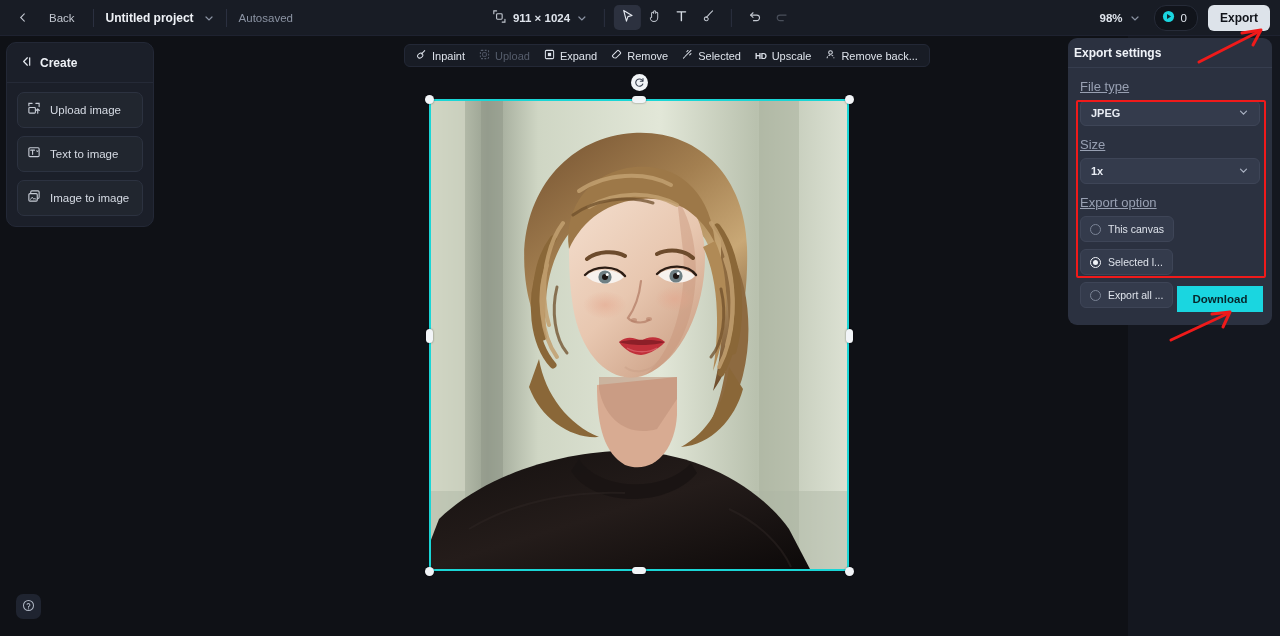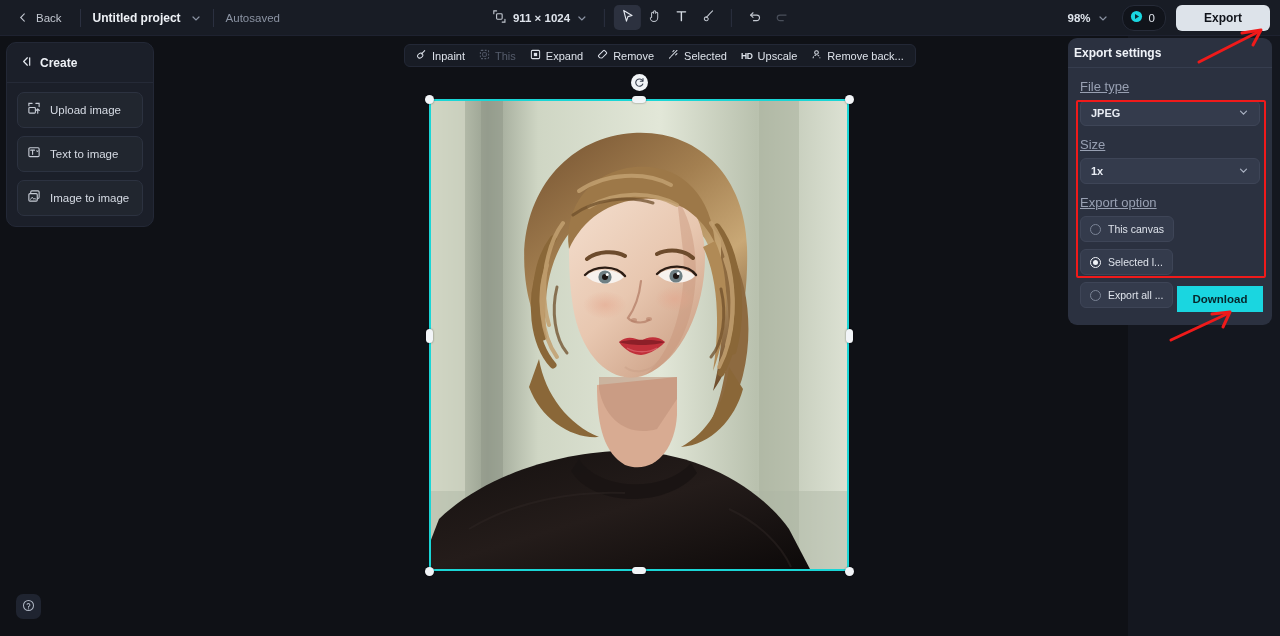--- a/index.html
+++ b/index.html
@@ -13,21 +13,21 @@
 
   
   .topbar {
     position: absolute; left: 0; top: 0; width: 1280px; height: 36px;
     background: #181c25;
     display: flex; align-items: center;
     border-bottom: 1px solid #1e2230;
   }
   .tb-left { display: flex; align-items: center; padding-left: 12px; height: 36px; }
   .back-btn {
-    display: flex; align-items: center; gap: 9px;
+    display: flex; align-items: center; gap: 22px;
     color: #c2c7d0; font-size: 11.5px; cursor: pointer;
     padding: 4px 6px; border-radius: 4px;
   }
   .back-btn svg { display: block; }
   .tb-sep { width: 1px; height: 18px; background: #2b3040; margin: 0 12px; }
   .proj-name { color: #eef1f6; font-size: 12px; font-weight: bold; }
   .proj-chevron { margin-left: 10px; cursor: pointer; display:flex; align-items:center; }
   .autosaved { color: #8b93a3; font-size: 11.5px; }
 
   .tb-center {
@@ -55,21 +55,21 @@
   .zoom-btn { display: flex; align-items: center; gap: 7px; cursor: pointer; padding: 3px 4px; }
   .zoom-txt { color: #dfe4ec; font-size: 11.5px; font-weight: bold; }
   .credits {
     display: flex; align-items: center; gap: 6px;
     background: #11141b; border: 1px solid #262b38;
     border-radius: 12px; padding: 3px 10px 3px 7px; cursor: pointer;
   }
   .credits-num { color: #dfe4ec; font-size: 11.5px; }
   .export-btn {
     background: #dde3ea; color: #10131a; font-size: 12px; font-weight: bold;
-    border-radius: 6px; padding: 6px 28px; cursor: pointer;
+    border-radius: 6px; padding: 6px 12px; cursor: pointer;
     border: none;
     font-family: "Liberation Sans", sans-serif;
   }
 
   
   .create-panel {
     position: absolute; left: 6px; top: 42px; width: 148px;
     background: #1b1f29; border-radius: 10px;
     border: 1px solid #232836;
     padding-bottom: 10px;
@@ -359,21 +359,21 @@
       </span>
       <span>Inpaint</span>
     </div>
     <div class="edit-tool dim">
       <span>
         <svg width="11" height="11" viewBox="0 0 12 12">
             <rect x="1.5" y="1.5" width="9" height="9" rx="1.2" stroke="#565d6c" stroke-width="1.1" fill="none" stroke-dasharray="2 1.6"></rect>
             <rect x="4" y="4" width="4" height="4" rx="0.6" stroke="#565d6c" stroke-width="1" fill="none"></rect>
           </svg>
       </span>
-      <span>This</span>
+      <span>Upload</span>
     </div>
     <div class="edit-tool">
       <span>
         <svg width="11" height="11" viewBox="0 0 12 12">
             <rect x="1.5" y="1.5" width="9" height="9" rx="1.2" stroke="#dde2ea" stroke-width="1.1" fill="none"></rect>
             <rect x="4.2" y="4.2" width="3.6" height="3.6" fill="#dde2ea"></rect>
           </svg>
       </span>
       <span>Expand</span>
     </div>

